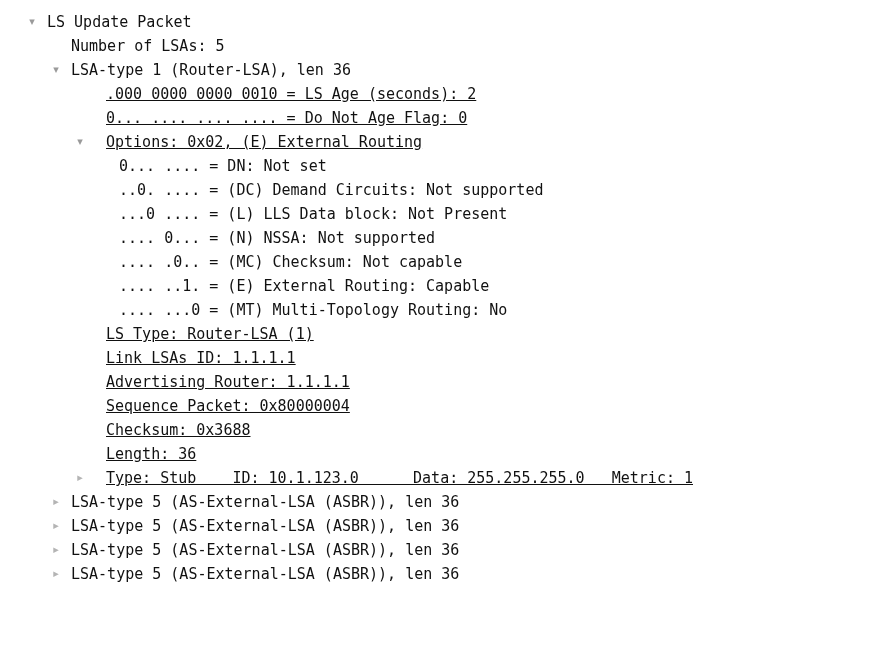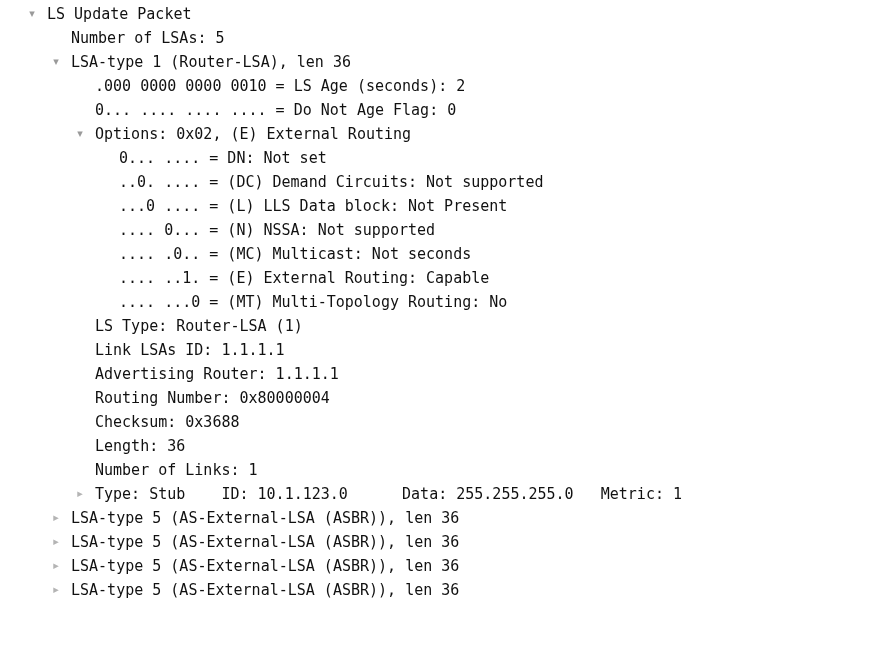--- a/index.html
+++ b/index.html
@@ -12,21 +12,21 @@
     width: 872px;
     height: 657px;
     overflow: hidden;
     font-family: "DejaVu Sans Mono", "Liberation Mono", monospace;
     font-size: 15px;
     color: #111111;
     -webkit-font-smoothing: antialiased;
   }
 
   #tree {
-    padding-top: 2px;
+    padding-top: 10px;
   }
 
   .row {
     position: relative;
     height: 24px;
     line-height: 24px;
     white-space: pre;
     display: block;
   }
 
@@ -48,44 +48,43 @@
 
   .label {
     position: absolute;
     top: 0;
     white-space: pre;
   }
 
   
   .d0 > .twisty { left: 25px; }  .d0 > .label { left: 47px; }
   .d1 > .twisty { left: 49px; }  .d1 > .label { left: 71px; }
-  .d2 > .twisty { left: 73px; }  .d2 > .label { left: 95px; }  .d3 > .label { left: 119px; }
+  .d2 > .twisty { left: 73px; }  .d2 > .label { left: 106px; text-decoration: underline; }  .d3 > .label { left: 119px; }
 </style>
 </head>
 <body>
 
 <div id="tree">
     <div class="row d0"><span class="twisty open"></span><span class="label">LS Update Packet</span></div>
     <div class="row d1"><span class="label">Number of LSAs: 5</span></div>
     <div class="row d1"><span class="twisty open"></span><span class="label">LSA-type 1 (Router-LSA), len 36</span></div>
     <div class="row d2"><span class="label">.000 0000 0000 0010 = LS Age (seconds): 2</span></div>
     <div class="row d2"><span class="label">0... .... .... .... = Do Not Age Flag: 0</span></div>
     <div class="row d2"><span class="twisty open"></span><span class="label">Options: 0x02, (E) External Routing</span></div>
     <div class="row d3"><span class="label">0... .... = DN: Not set</span></div>
     <div class="row d3"><span class="label">..0. .... = (DC) Demand Circuits: Not supported</span></div>
     <div class="row d3"><span class="label">...0 .... = (L) LLS Data block: Not Present</span></div>
     <div class="row d3"><span class="label">.... 0... = (N) NSSA: Not supported</span></div>
-    <div class="row d3"><span class="label">.... .0.. = (MC) Multicast: Not seconds</span></div>
+    <div class="row d3"><span class="label">.... .0.. = (MC) Checksum: Not capable</span></div>
     <div class="row d3"><span class="label">.... ..1. = (E) External Routing: Capable</span></div>
     <div class="row d3"><span class="label">.... ...0 = (MT) Multi-Topology Routing: No</span></div>
     <div class="row d2"><span class="label">LS Type: Router-LSA (1)</span></div>
     <div class="row d2"><span class="label">Link LSAs ID: 1.1.1.1</span></div>
     <div class="row d2"><span class="label">Advertising Router: 1.1.1.1</span></div>
-    <div class="row d2"><span class="label">Routing Number: 0x80000004</span></div>
+    <div class="row d2"><span class="label">Sequence Packet: 0x80000004</span></div>
     <div class="row d2"><span class="label">Checksum: 0x3688</span></div>
     <div class="row d2"><span class="label">Length: 36</span></div>
-    <div class="row d2"><span class="label">Number of Links: 1</span></div>
     <div class="row d2"><span class="twisty closed"></span><span class="label">Type: Stub    ID: 10.1.123.0      Data: 255.255.255.0   Metric: 1</span></div>
     <div class="row d1"><span class="twisty closed"></span><span class="label">LSA-type 5 (AS-External-LSA (ASBR)), len 36</span></div>
     <div class="row d1"><span class="twisty closed"></span><span class="label">LSA-type 5 (AS-External-LSA (ASBR)), len 36</span></div>
     <div class="row d1"><span class="twisty closed"></span><span class="label">LSA-type 5 (AS-External-LSA (ASBR)), len 36</span></div>
     <div class="row d1"><span class="twisty closed"></span><span class="label">LSA-type 5 (AS-External-LSA (ASBR)), len 36</span></div>
   </div>
 
 </body></html>

